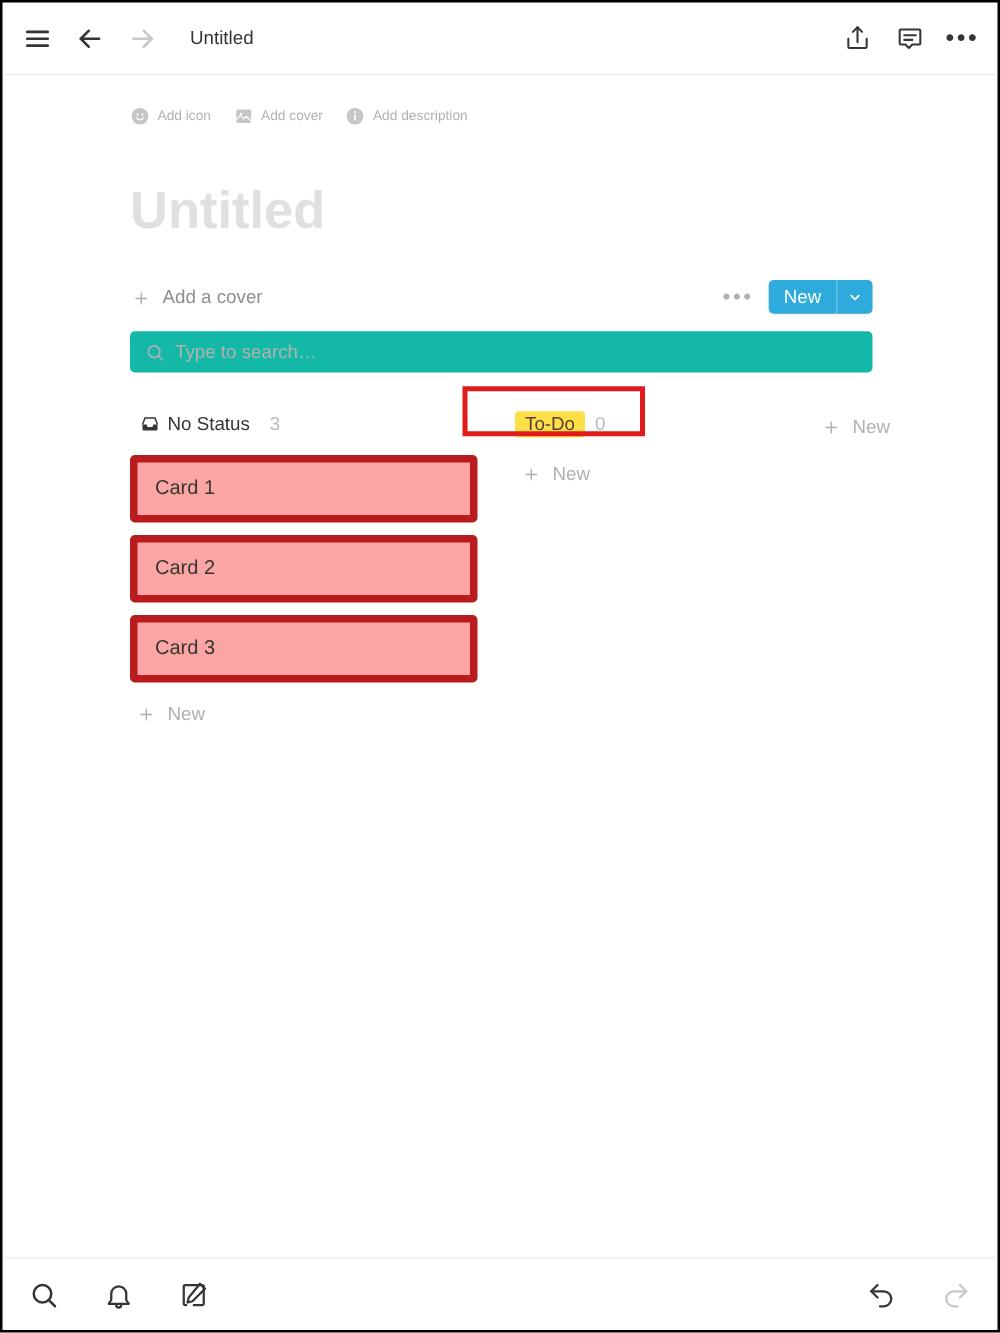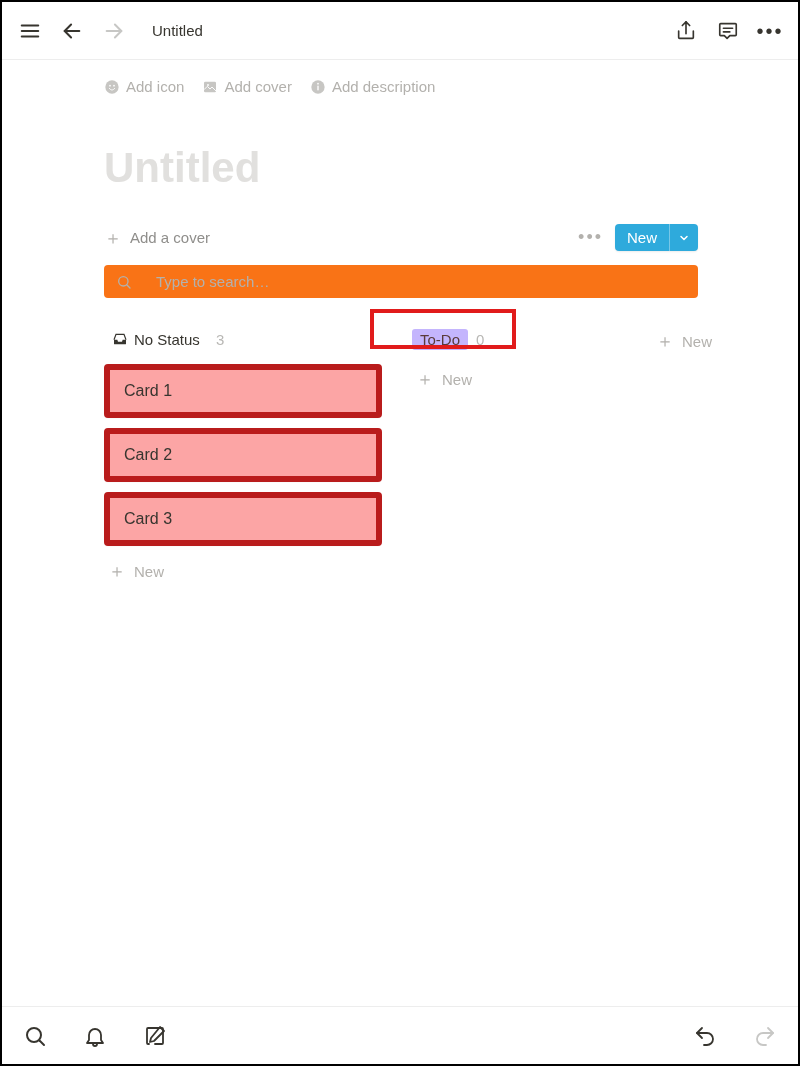--- a/index.html
+++ b/index.html
@@ -49,22 +49,22 @@
     overflow: hidden;
     padding: 18px 0 0 0;
   }
   .content {
     padding: 0 0 0 102px;
   }
   .page-actions {
     display: flex;
     gap: 18px;
     color: #b3b1ad;
-    font-size: 15px;
-    align-items: flex-start;
+    font-size: 11px;
+    align-items: center;
     height: 30px;
   }
   .page-actions .pa-item { display: flex; align-items: center; gap: 6px; cursor: pointer; }
   .page-actions svg { display: block; }
 
   .page-title {
     font-size: 42px;
     font-weight: 700;
     color: #e1e0de;
     margin-top: 36px;
@@ -86,28 +86,28 @@
     display: flex; align-items: stretch; background: #2eaadc; color: #fff;
     border-radius: 4px; overflow: hidden; font-size: 15px; cursor: pointer;
     box-shadow: 0 1px 2px rgba(0,0,0,.08);
   }
   .new-btn .label { padding: 5px 12px; }
   .new-btn .caret { padding: 5px 8px; border-left: 1px solid rgba(255,255,255,.35); display:flex; align-items:center; }
 
   .search-wrap {
     margin-top: 14px;
     margin-right: 100px;
-    background: #f97316;
+    background: #14b8a6;
     border-radius: 4px;
     display: flex;
     align-items: center;
     padding: 8px 12px;
     color: #b3b1ad;
     font-size: 15px;
-    gap: 24px;
+    gap: 8px;
   }
   .search-wrap input {
     border: none; background: transparent; flex: 1; font-size: 15px; color: #37352f; outline: none;
   }
   .search-wrap input::placeholder { color: #b3b1ad; }
 
   
   .board {
     margin-top: 26px;
     display: flex;
@@ -117,21 +117,21 @@
   .column { width: 278px; flex-shrink: 0; }
   .col-header {
     display: flex; align-items: center; gap: 8px; font-size: 15px; height: 30px;
     margin-bottom: 10px;
   }
   .col-count { color: #b9b8b5; }
   .tag {
     padding: 2px 8px; border-radius: 3px; font-size: 15px;
   }
   .tag.nostatus { display: flex; align-items: flex-start; gap: 6px; color: #37352f; }
-  .tag.todo { background: #c4b5fd; color: #5a3a3a; }
+  .tag.todo { background: #fde047; color: #5a3a3a; }
   .tag.inprogress { background: #fdeccb; color: #5a4a2a; }
 
   .highlight-box {
     position: absolute;
     border: 4px solid #e11b1b;
     pointer-events: none;
   }
 
   .card {
     background: #fca5a5;

